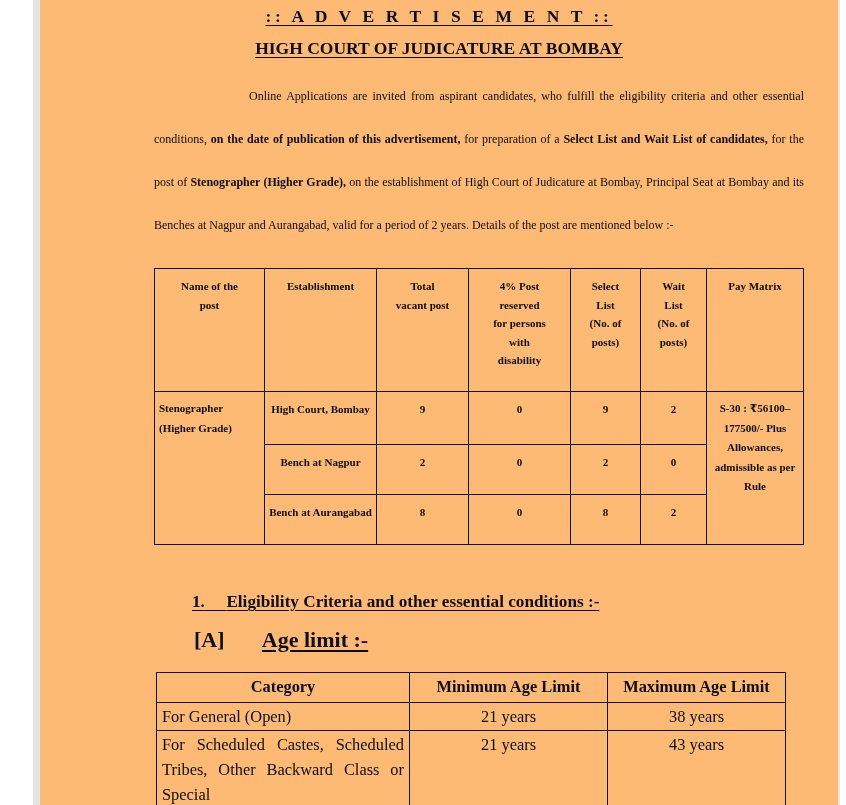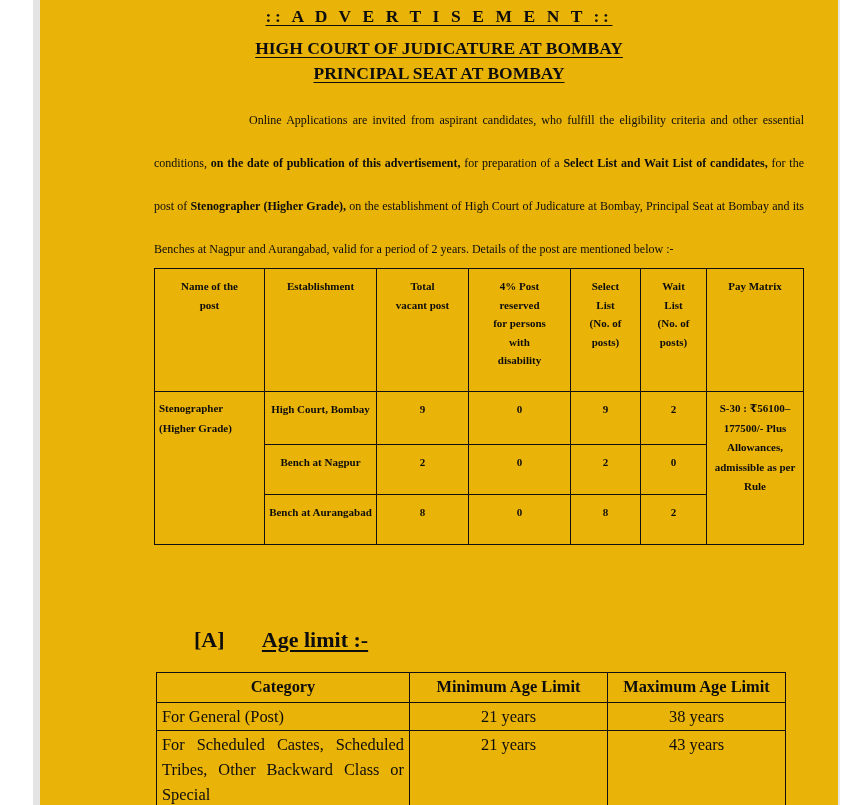--- a/index.html
+++ b/index.html
@@ -28,21 +28,21 @@
     left: 838px; top: 0;
     width: 2px; height: 805px;
     background: #e8e8e8;
   }
 
   #page {
     position: absolute;
     left: 40px; top: 0;
     width: 798px;
     height: 805px;
-    background: #eab308;
+    background: #fdba74;
     overflow: hidden;
   }
 
   .doc {
     position: absolute;
     left: 0; top: 0;
     width: 798px;
   }
 
   
@@ -201,21 +201,20 @@
 <div id="page-edge-left"></div>
 <div id="page-edge-right"></div>
 
 <div id="page">
   <div class="doc">
 
     <div class="adv-title"><span class="u">:: A D V E R T I S E M E N T ::</span></div>
 
     <div class="court-line"><span class="u">HIGH COURT OF JUDICATURE AT BOMBAY </span></div>
 
-    <div class="court-line2"><span class="u">PRINCIPAL SEAT AT BOMBAY</span></div>
 
     <p class="intro-para"><span>Online Applications are invited from aspirant candidates, who fulfill the eligibility criteria and other essential conditions, </span><b>on the date of publication of this advertisement,</b><span> for preparation of a </span><b>Select List and Wait List of candidates,</b><span> for the post of </span><b>Stenographer (Higher Grade),</b><span> on the establishment of High Court of Judicature at Bombay, Principal Seat at Bombay and its Benches at Nagpur and Aurangabad, valid for a period of 2 years.  Details of the post are  mentioned below :-</span></p>
 
     <div class="tbl-wrap">
       <table class="maintbl">
         <colgroup>
           <col style="width:110px">
           <col style="width:112px">
           <col style="width:92px">
           <col style="width:102px">
@@ -267,40 +266,41 @@
             <td class="ctr">Bench at Aurangabad</td>
             <td class="ctr">8</td>
             <td class="ctr">0</td>
             <td class="ctr">8</td>
             <td class="ctr">2</td>
           </tr>
         </tbody>
       </table>
     </div>
 
+    <div class="sec-head"><span class="u">1.</span><span class="u">     </span><span class="u">Eligibility Criteria and other essential conditions :-</span></div>
 
     <div class="sub-head"><span class="plain">[A]</span><span class="plain">       </span><span class="u">Age limit :-</span></div>
 
     <div class="agetbl-wrap">
       <table class="agetbl">
         <colgroup>
           <col style="width:253px">
           <col style="width:198px">
           <col style="width:178px">
         </colgroup>
         <thead>
           <tr>
             <th>Category</th>
             <th>Minimum Age Limit</th>
             <th>Maximum Age Limit</th>
           </tr>
         </thead>
         <tbody>
           <tr class="agerow1">
-            <td class="cat">For General (Post)</td>
+            <td class="cat">For General (Open)</td>
             <td class="val">21 years</td>
             <td class="val">38 years</td>
           </tr>
           <tr>
             <td class="cat lastcell">For Scheduled Castes, Scheduled Tribes, Other Backward Class or Special</td>
             <td class="val">21 years</td>
             <td class="val">43 years</td>
           </tr>
         </tbody>
       </table>

